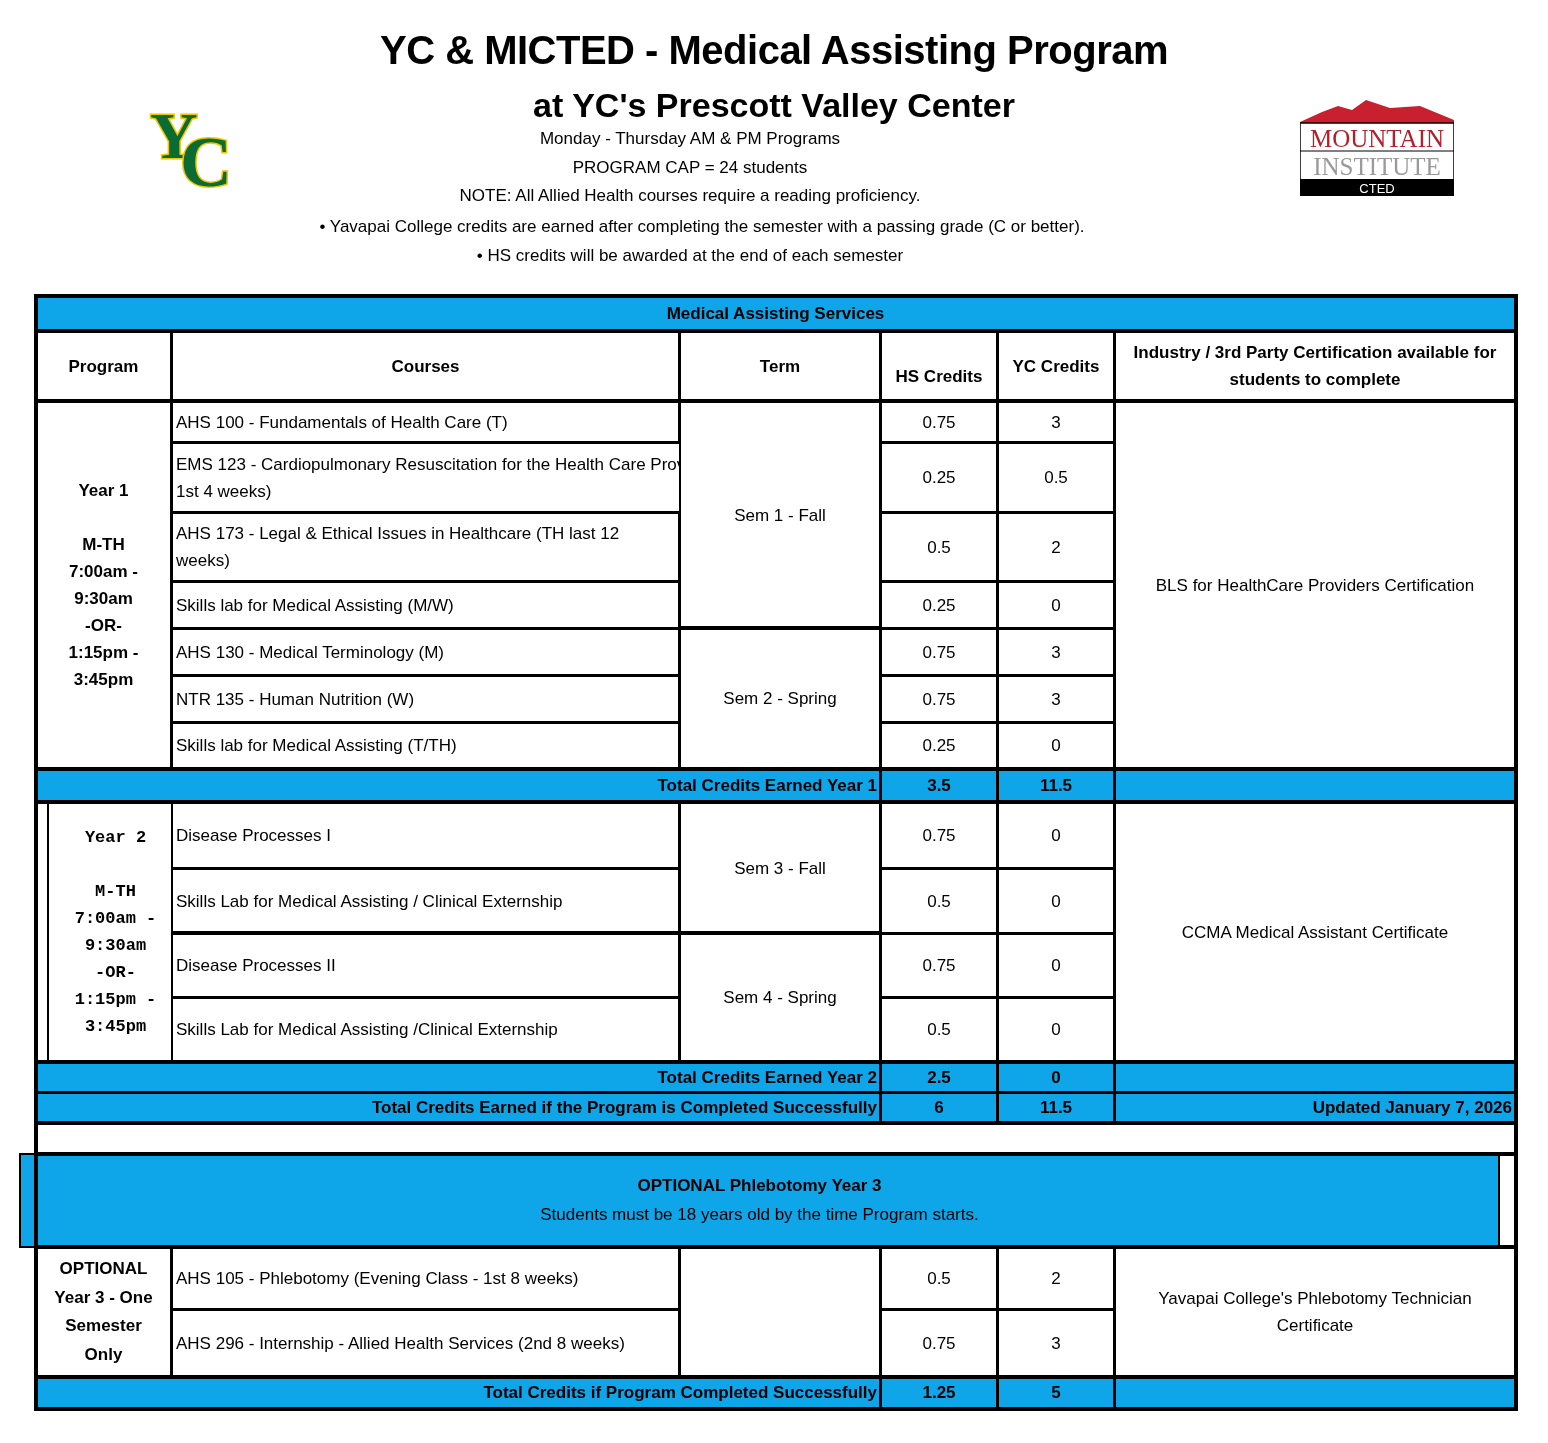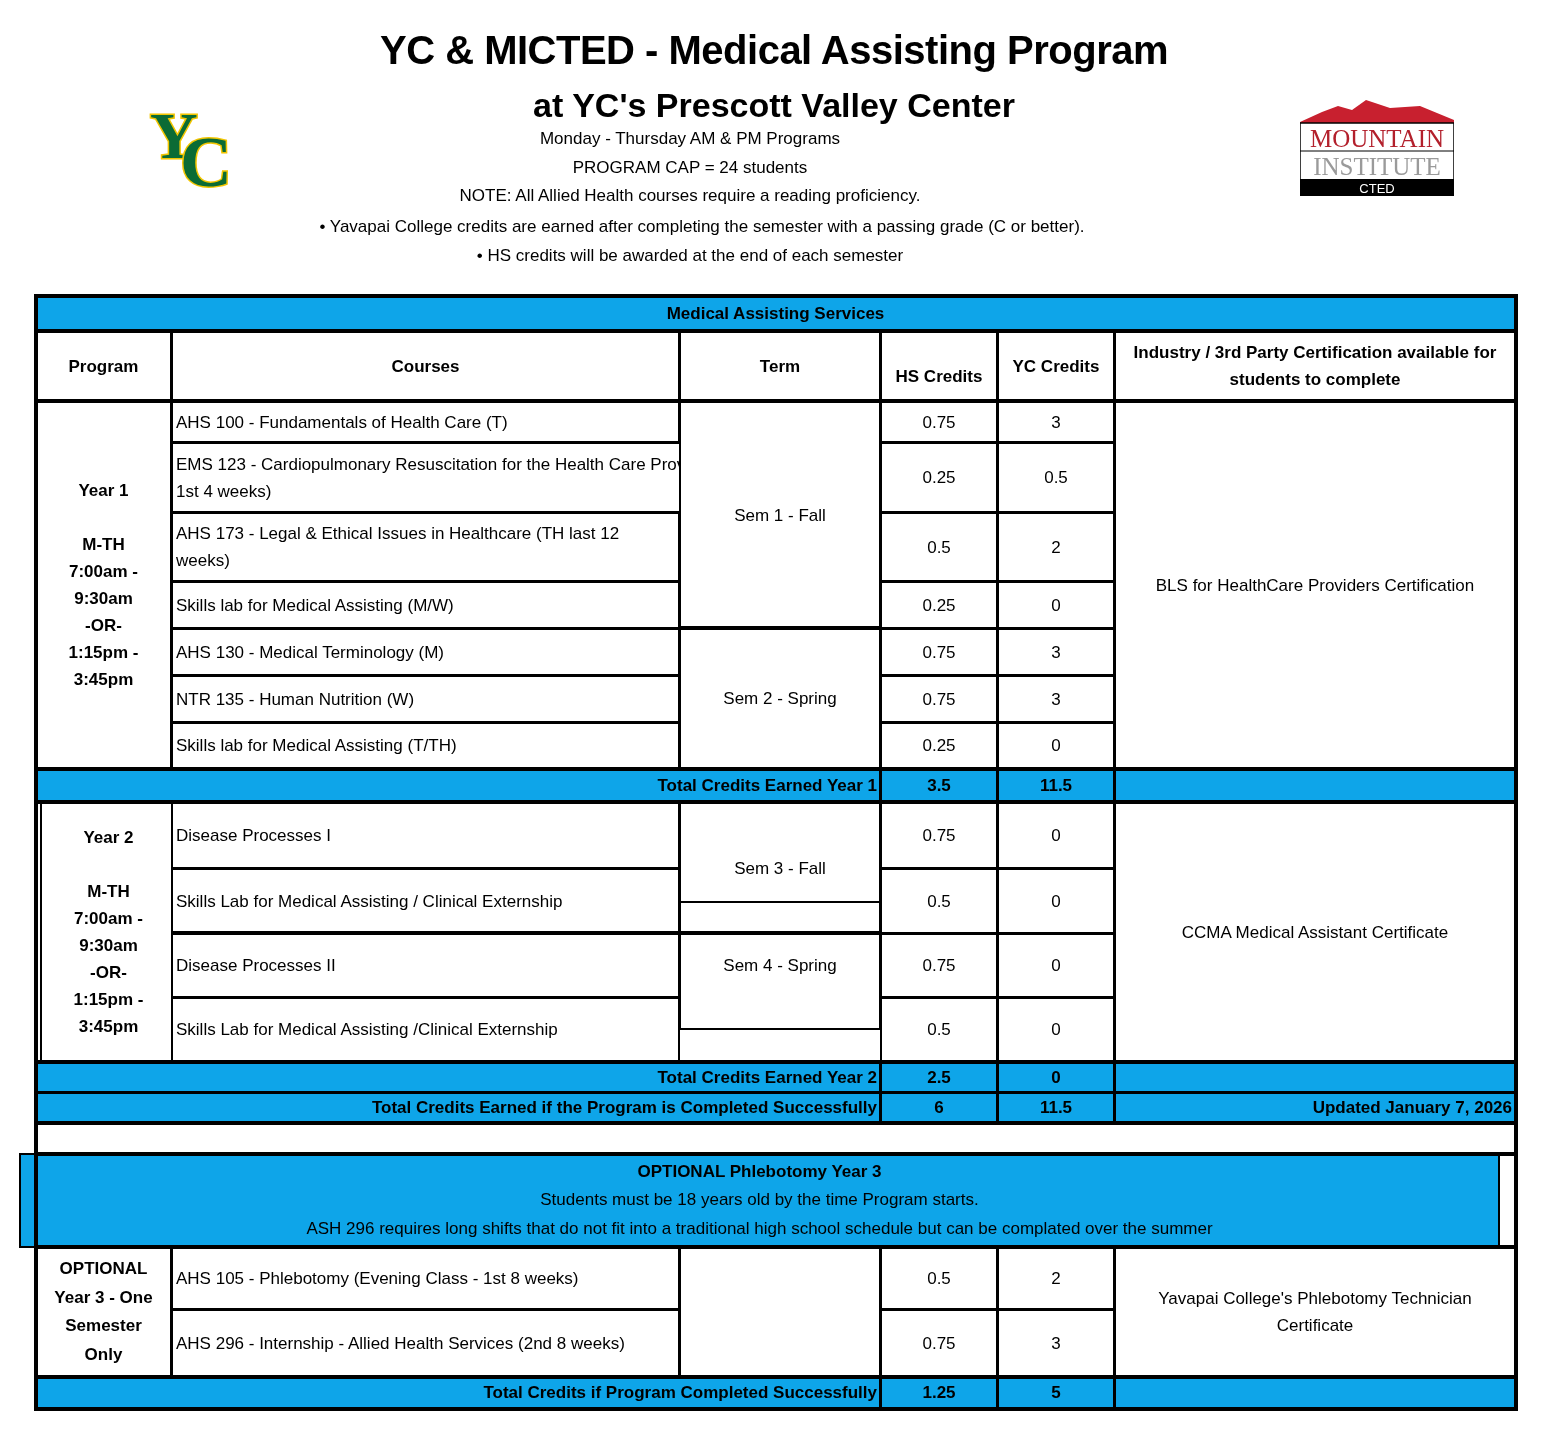--- a/index.html
+++ b/index.html
@@ -110,21 +110,21 @@
   <div class="cell c" style="left:679px;top:401px;width:202px;height:228px;">Sem 1 - Fall</div>
   <div class="cell c" style="left:679px;top:628px;width:202px;height:141px;">Sem 2 - Spring</div>
 
   <div class="cell c" style="left:1114px;top:401px;width:402px;height:368px;">BLS for HealthCare Providers Certification</div>
 
   <div class="cell r b g" style="left:35px;top:768px;width:846px;height:35px;">Total Credits Earned Year 1</div>
   <div class="cell c b g" style="left:880px;top:768px;width:118px;height:35px;">3.5</div>
   <div class="cell c b g" style="left:997px;top:768px;width:118px;height:35px;">11.5</div>
   <div class="cell g" style="left:1114px;top:768px;width:402px;height:35px;"></div>
 
-  <div class="cell c b" style="left:40px;top:802px;width:137px;height:260px;">
+  <div class="cell c b" style="left:47px;top:802px;width:137px;height:260px;font-family:Liberation Mono, monospace;">
     <div class="stack">
       <span>Year 2</span>
       <span style="height:27px;"></span>
       <span>M-TH</span>
       <span>7:00am -</span>
       <span>9:30am</span>
       <span>-OR-</span>
       <span>1:15pm -</span>
       <span>3:45pm</span>
     </div>
@@ -140,41 +140,40 @@
 
   <div class="cell l" style="left:171px;top:933px;width:509px;height:65px;">Disease Processes II</div>
   <div class="cell c" style="left:880px;top:933px;width:118px;height:65px;">0.75</div>
   <div class="cell c" style="left:997px;top:933px;width:118px;height:65px;">0</div>
 
   <div class="cell l" style="left:171px;top:997px;width:509px;height:65px;">Skills Lab for Medical Assisting /Clinical Externship</div>
   <div class="cell c" style="left:880px;top:997px;width:118px;height:65px;">0.5</div>
   <div class="cell c" style="left:997px;top:997px;width:118px;height:65px;">0</div>
 
   <div class="cell c" style="left:679px;top:802px;width:202px;height:132px;">Sem 3 - Fall</div>
-  <div class="cell c" style="left:679px;top:901px;width:202px;height:129px;">Sem 4 - Spring</div>
+  <div class="cell c" style="left:679px;top:933px;width:202px;height:129px;">Sem 4 - Spring</div>
 
   <div class="cell c" style="left:1114px;top:802px;width:402px;height:260px;">CCMA Medical Assistant Certificate</div>
 
   <div class="cell r b g" style="left:35px;top:1061px;width:846px;height:32px;">Total Credits Earned Year 2</div>
   <div class="cell c b g" style="left:880px;top:1061px;width:118px;height:32px;">2.5</div>
   <div class="cell c b g" style="left:997px;top:1061px;width:118px;height:32px;">0</div>
   <div class="cell g" style="left:1114px;top:1061px;width:402px;height:32px;"></div>
 
   <div class="cell r b g" style="left:35px;top:1092px;width:846px;height:31px;">Total Credits Earned if the Program is Completed Successfully</div>
   <div class="cell c b g" style="left:880px;top:1092px;width:118px;height:31px;">6</div>
   <div class="cell c b g" style="left:997px;top:1092px;width:118px;height:31px;">11.5</div>
   <div class="cell r b g" style="left:1114px;top:1092px;width:402px;height:31px;">Updated January 7, 2026</div>
 
   <div class="cell" style="left:35px;top:1122px;width:1481px;height:32px;"></div>
 
   <div class="cell c g" style="left:19px;top:1153px;width:1481px;height:95px;">
     <div class="stack" style="line-height:28.5px;">
       <span style="font-weight:bold;">OPTIONAL Phlebotomy Year 3</span>
       <span>Students must be 18 years old by the time Program starts.</span>
-      <span>ASH 296 requires long shifts that do not fit into a traditional high school schedule but can be complated over the summer</span>
     </div>
   </div>
 
   <div class="cell c b" style="left:35px;top:1247px;width:137px;height:130px;">
     <div class="stack" style="line-height:28.5px;">
       <span>OPTIONAL</span>
       <span>Year 3 - One</span>
       <span>Semester</span>
       <span>Only</span>
     </div>

